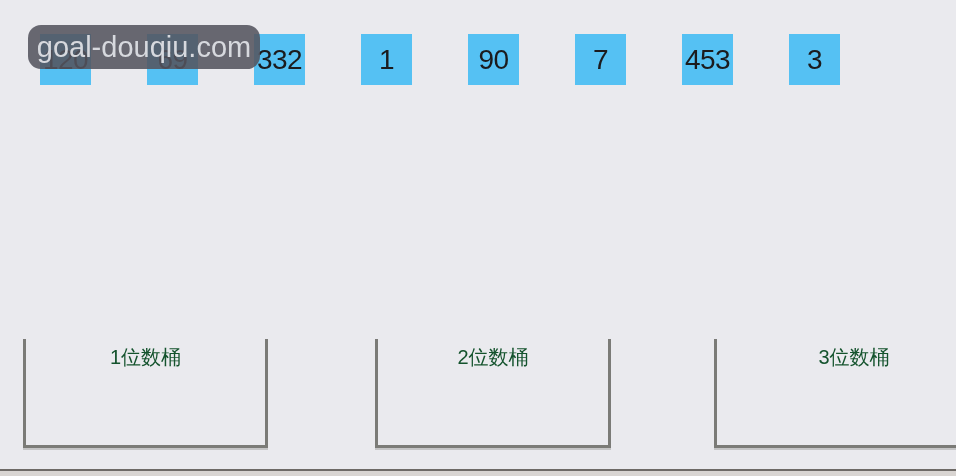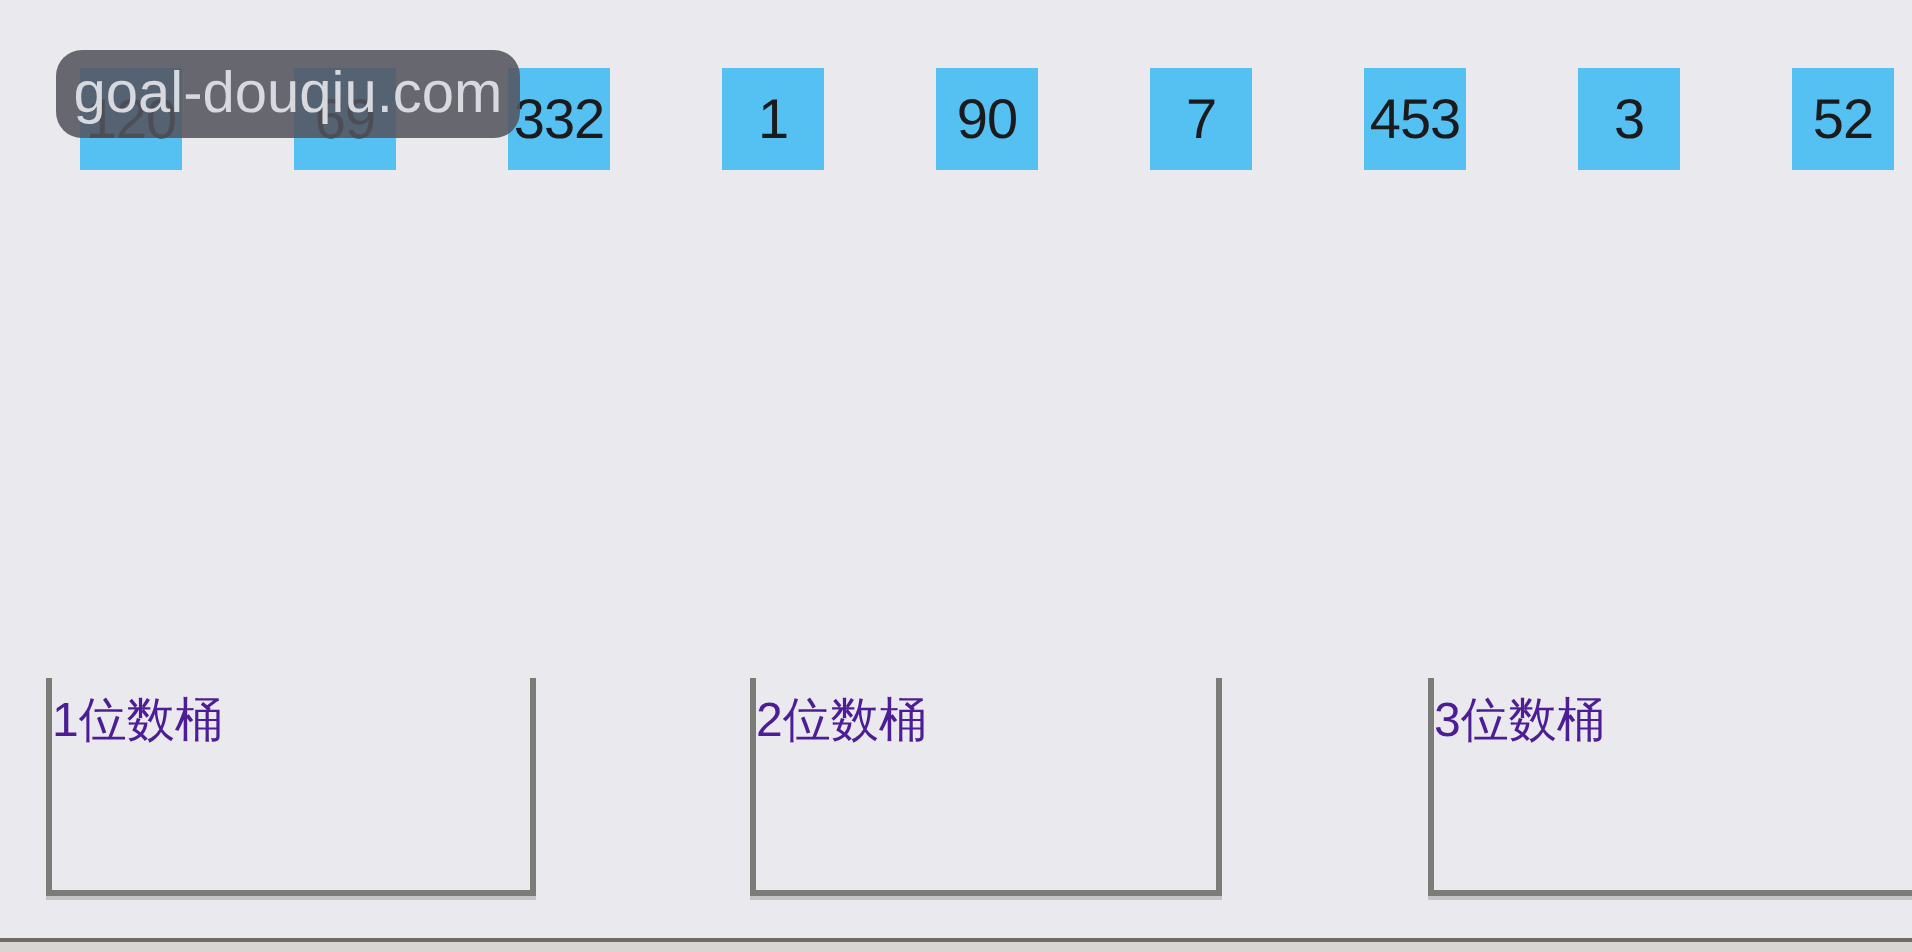--- a/index.html
+++ b/index.html
@@ -50,23 +50,23 @@
     height: 109px;
     border: 3px solid #7B7B77;
     border-top: none;
     box-shadow: 0 2px 0 rgba(150,150,146,0.45);
   }
   .bucket-1 { left: 23px;  width: 245px; }
   .bucket-2 { left: 375px; width: 236px; }
   .bucket-3 { left: 688px; width: 280px; margin-left: 26px; }
   .bucket-label {
     margin-top: 5px;
-    text-align: left;
-    font-size: 24px;
-    color: #4c1d95;
+    text-align: center;
+    font-size: 20px;
+    color: #14532d;
   }
 
   
   .bottom-bar {
     position: absolute;
     left: 0; bottom: 0;
     width: 956px; height: 7px;
     background: #D9D5D2;
     border-top: 2px solid #6E6A66;
   }
@@ -76,21 +76,20 @@
 
 <div class="squares-row">
   <div class="square">120</div>
   <div class="square">69</div>
   <div class="square">332</div>
   <div class="square">1</div>
   <div class="square">90</div>
   <div class="square">7</div>
   <div class="square">453</div>
   <div class="square">3</div>
-  <div class="square">52</div>
 </div>
 
 <div class="watermark">
   <span>goal-douqiu.com</span>
 </div>
 
 <div class="bucket bucket-1">
   <div class="bucket-label">1位数桶</div>
 </div>
 

